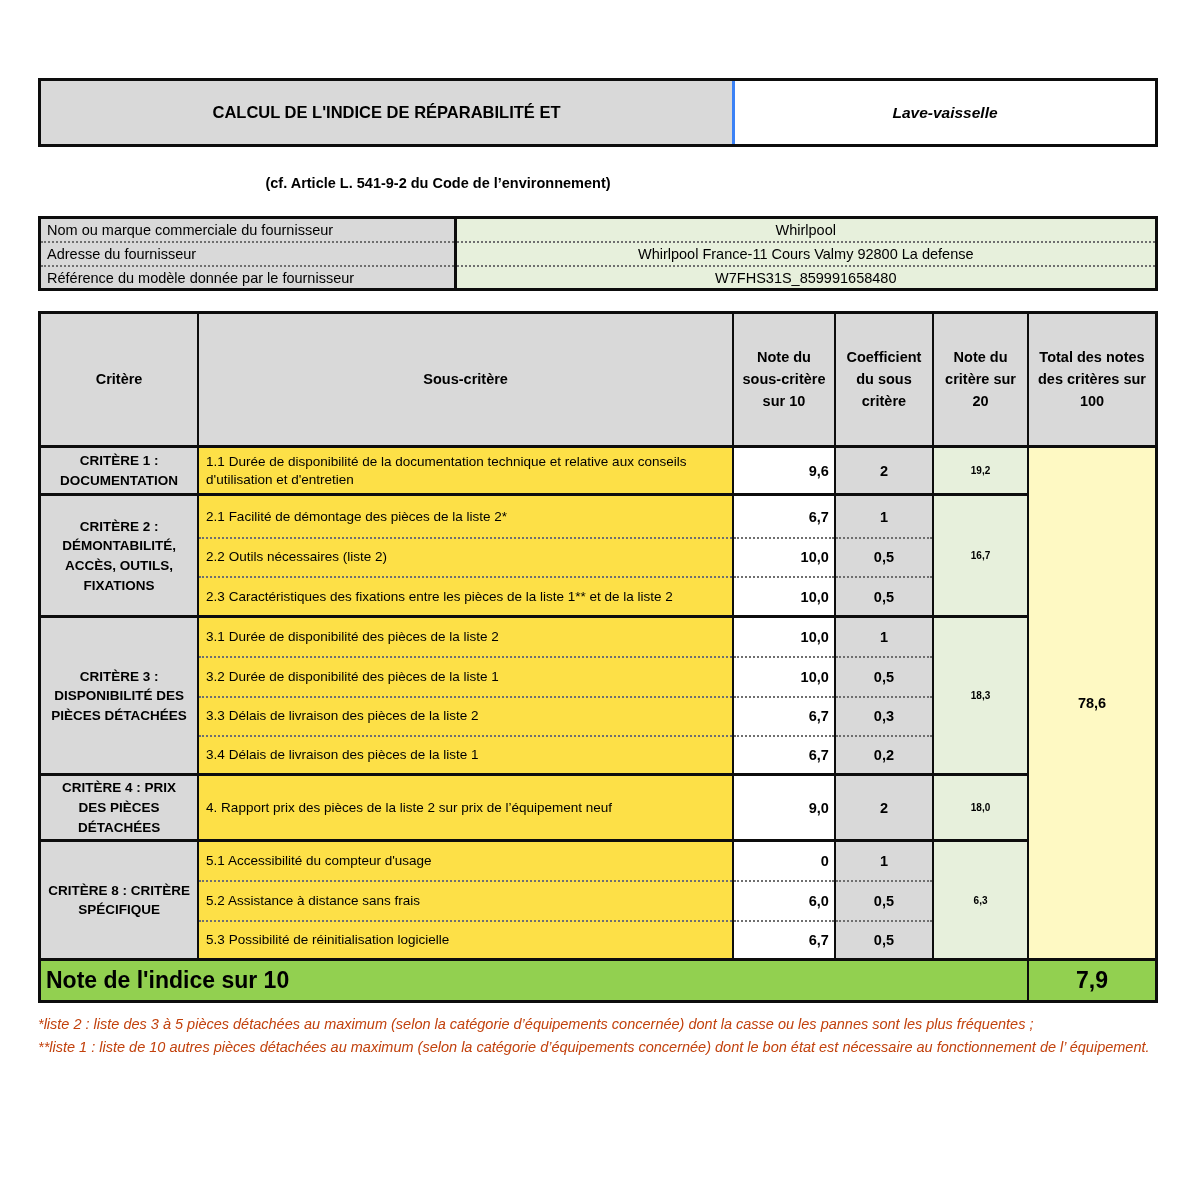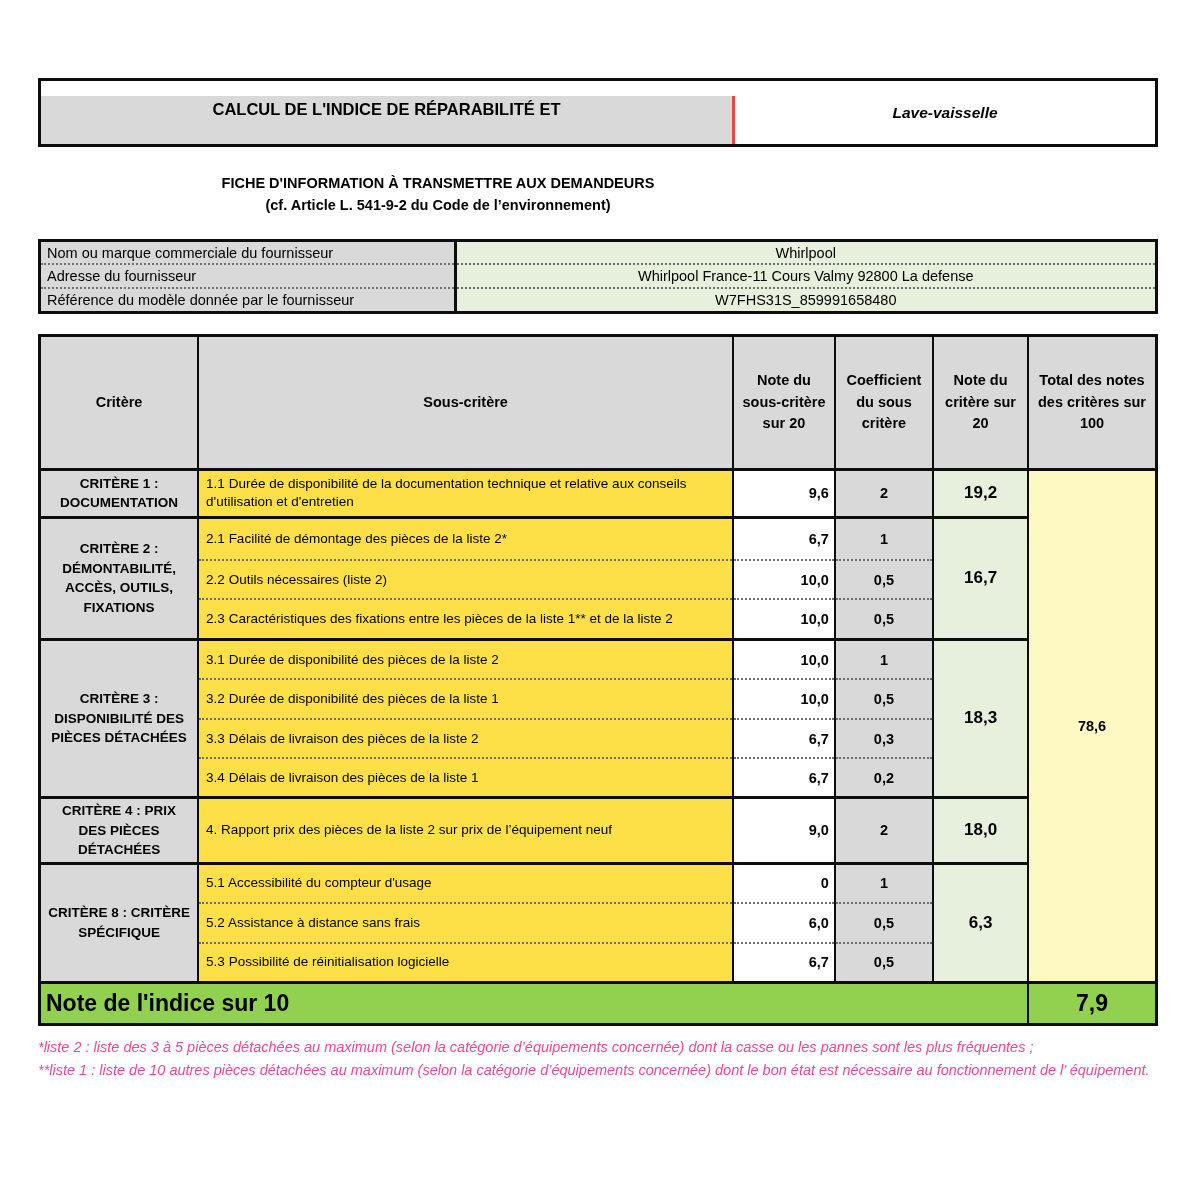--- a/index.html
+++ b/index.html
@@ -15,24 +15,24 @@
   
   .title-row {
     margin-top: 78px;
     display: flex;
     border: 3px solid #0d0d0d;
     height: 69px;
   }
   .title-main {
     width: 62.3%;
     background: #d9d9d9;
-    border-right: 3px solid #ef4444;
-    display: flex; flex-direction: row; justify-content: center;
-    text-align: center;
-    font-weight: bold; font-size: 16.5px; line-height: 1.65; margin-top: 15px;
+    border-right: 3px solid #3b82f6;
+    display: flex; flex-direction: column; justify-content: center;
+    text-align: center;
+    font-weight: bold; font-size: 16.5px; line-height: 1.65;
   }
   .title-product {
     flex: 1;
     background: #ffffff;
     display: flex; align-items: center; justify-content: center;
     font-weight: bold; font-style: italic; font-size: 15.5px;
   }
 
   
   .subtitle {
@@ -98,21 +98,21 @@
   }
   td.sub {
     background: #fde047;
     font-size: 13.5px;
     text-align: left;
     padding-left: 7px;
     line-height: 1.35;
   }
   td.num   { background: #ffffff; font-weight: bold; font-size: 14.5px; text-align: right; }
   td.coeff { background: #d9d9d9; font-weight: bold; font-size: 14.5px; text-align: center; }
-  td.note20 { background: #e7f0dc; font-weight: bold; font-size: 17px; text-align: center; }
+  td.note20 { background: #e7f0dc; font-weight: bold; font-size: 10px; text-align: center; }
   td.total  { background: #fef9c3; font-weight: bold; font-size: 14.5px; text-align: center; }
 
   tr.gstart td { border-top: 3px solid #0d0d0d; }
   tr.dotted td { border-top: 2px dotted #6f6f6f; }
 
   tr.frow td {
     border-top: 3px solid #0d0d0d;
     background: #92d050;
     height: 42px;
   }
@@ -134,38 +134,37 @@
   tr.h40 td { height: 40px; }
   tr.h39 td { height: 39px; }
   tr.h61 td { height: 61px; }
 
   
   .footnotes {
     margin-top: 10px;
     font-style: italic;
     font-size: 14.5px;
     line-height: 1.6;
-    color: #ec4899;
+    color: #c2410c;
     font-weight: 500;
   }
 </style>
 </head>
 <body>
 
 <div class="sheet">
 
   <div class="title-row">
     <div class="title-main">
       <div>CALCUL DE L'INDICE DE RÉPARABILITÉ ET</div>
     </div>
     <div class="title-product">Lave-vaisselle</div>
   </div>
 
   <div class="subtitle">
-    <div>FICHE D'INFORMATION À TRANSMETTRE AUX DEMANDEURS</div>
     <div>(cf. Article L. 541-9-2 du Code de l’environnement)</div>
   </div>
 
   <table class="info-table">
     <tbody>
       <tr>
         <td class="lbl">Nom ou marque commerciale du fournisseur</td>
         <td class="val">Whirlpool</td>
       </tr>
       <tr>
@@ -185,21 +184,21 @@
         <col style="width:47.9%">
         <col style="width:9.1%">
       <col style="width:8.8%">
         <col style="width:8.5%">
         <col style="width:11.5%">
     </colgroup>
     <tbody>
       <tr class="hdr">
         <td>Critère</td>
         <td>Sous-critère</td>
-        <td>Note du sous-critère sur 20</td>
+        <td>Note du sous-critère sur 10</td>
         <td>Coefficient du sous critère</td>
         <td>Note du critère sur 20</td>
         <td>Total des notes des critères sur 100</td>
       </tr>
 
       <tr class="gstart h48">
         <td class="critere">CRITÈRE 1 : DOCUMENTATION</td>
         <td class="sub">1.1 Durée de disponibilité de la documentation technique et relative aux conseils d'utilisation et d'entretien</td>
         <td class="num">9,6</td>
         <td class="coeff">2</td>

